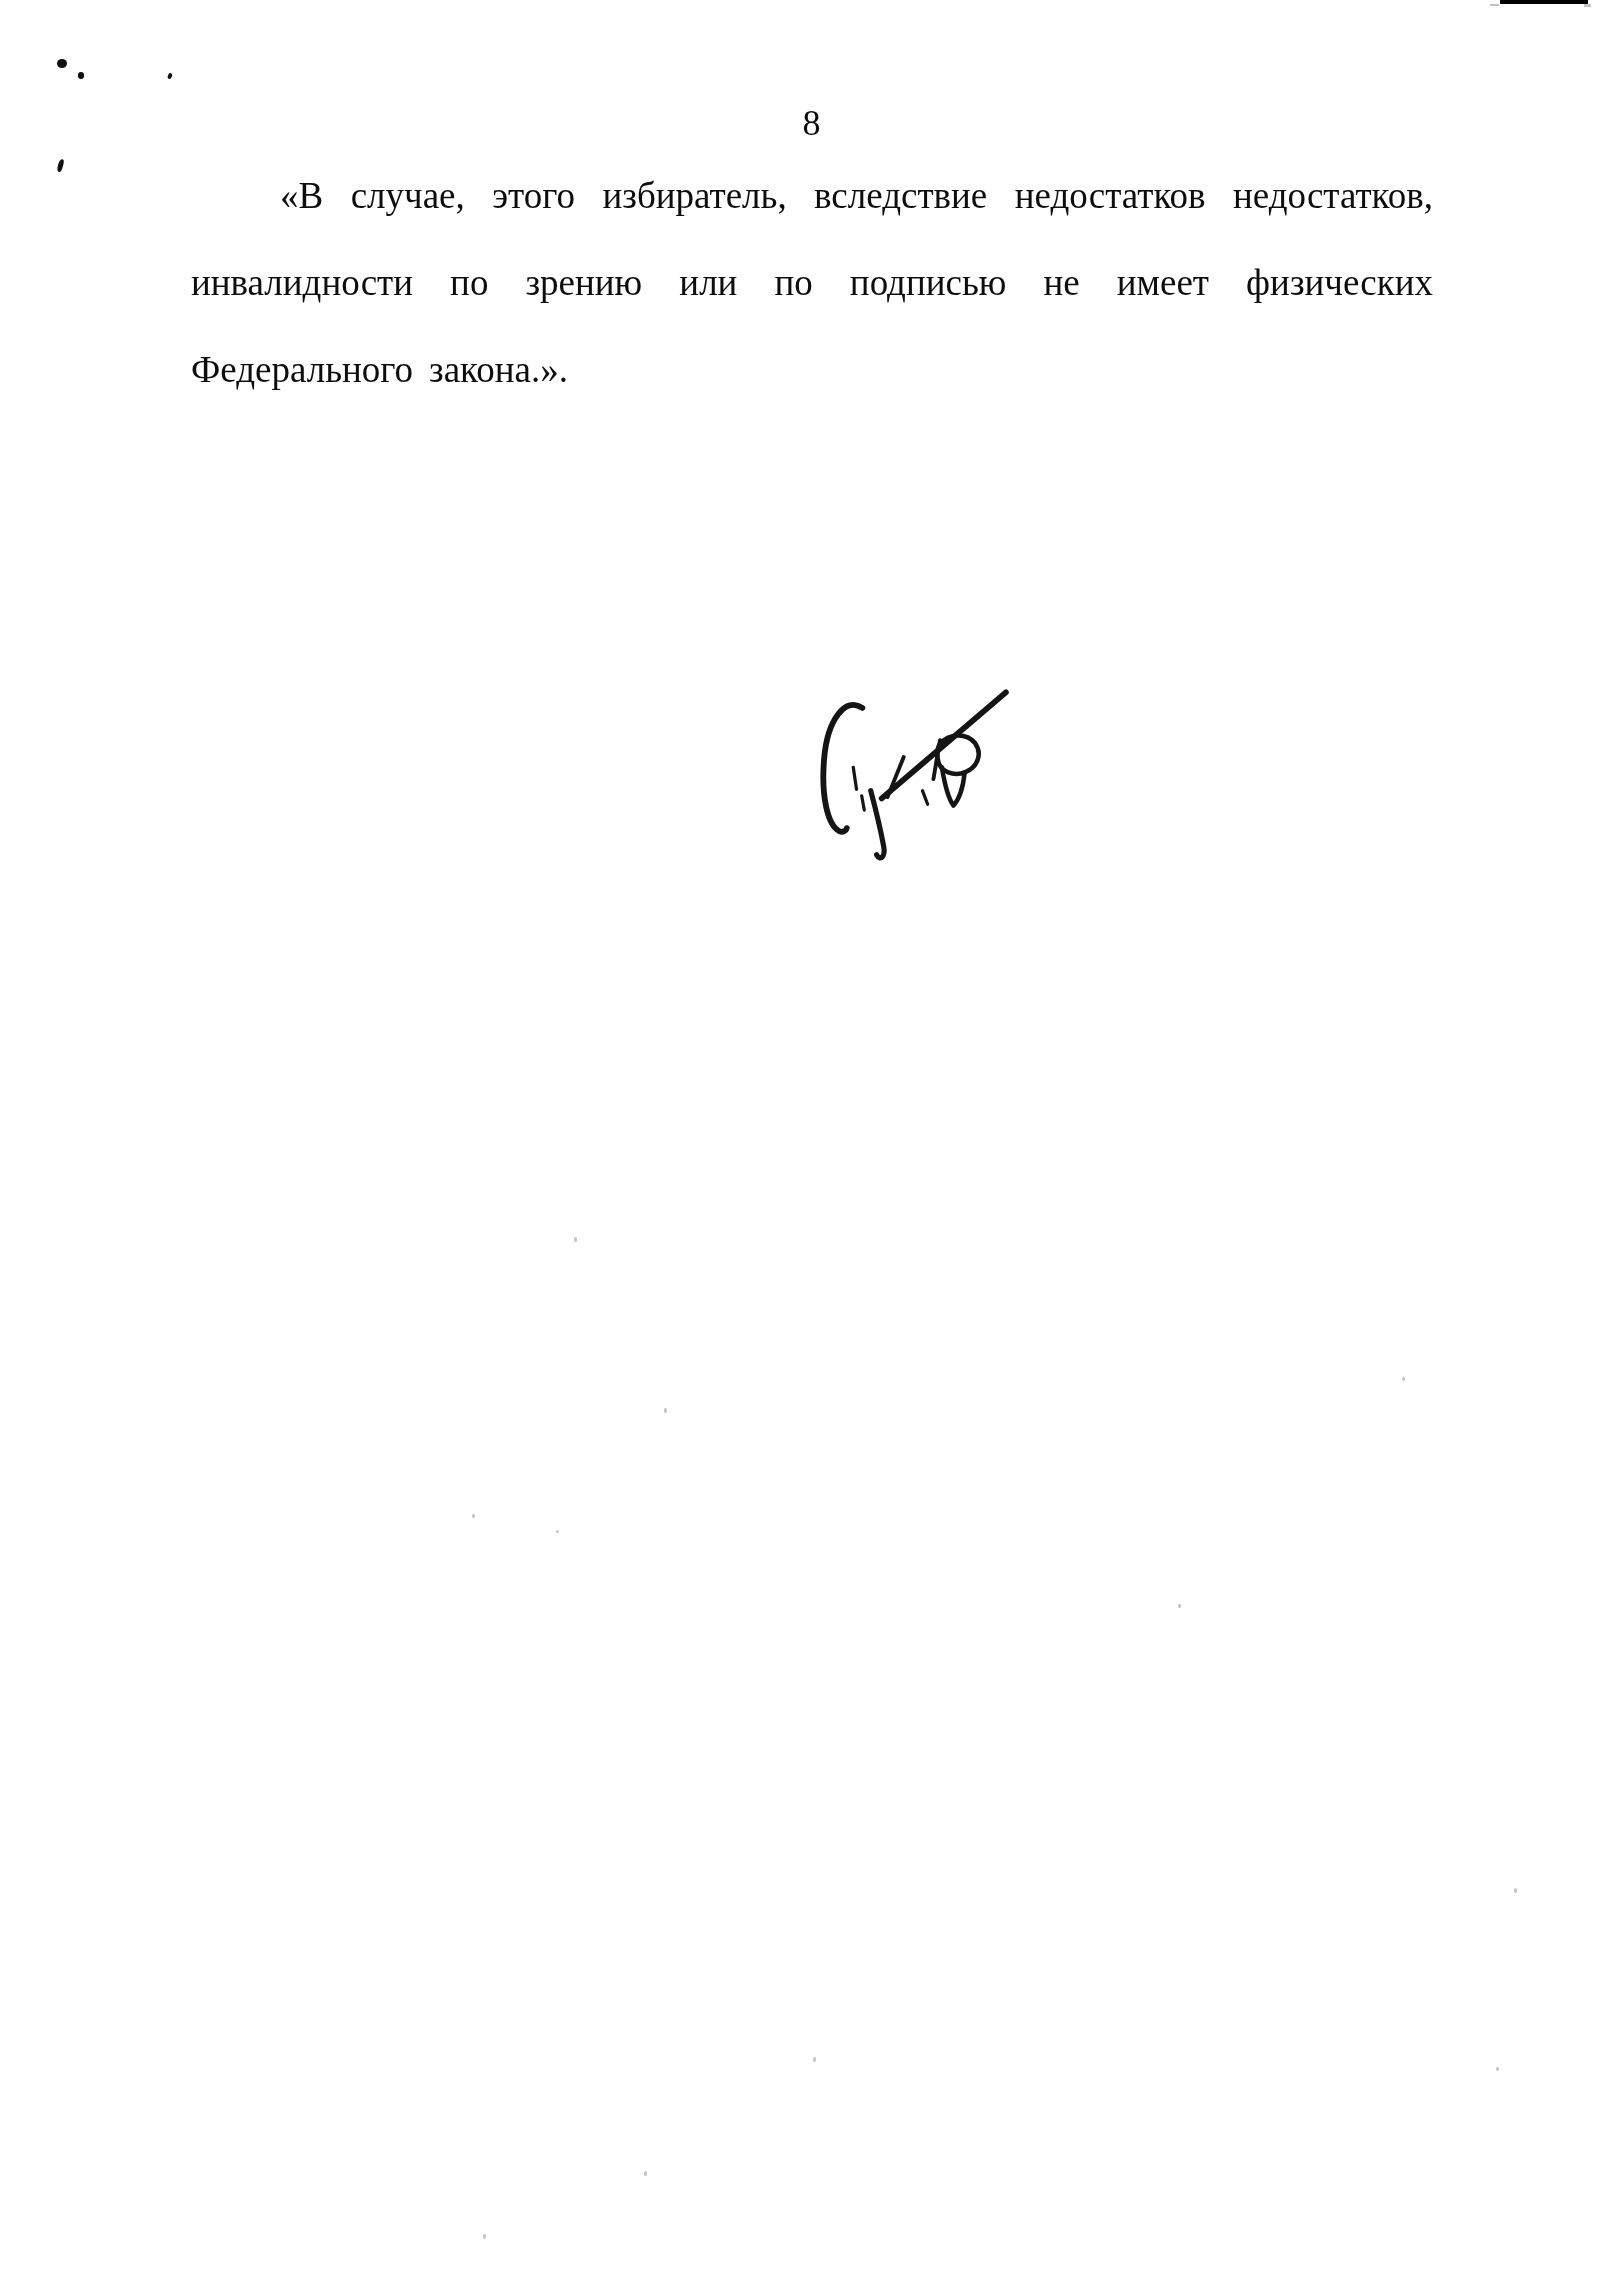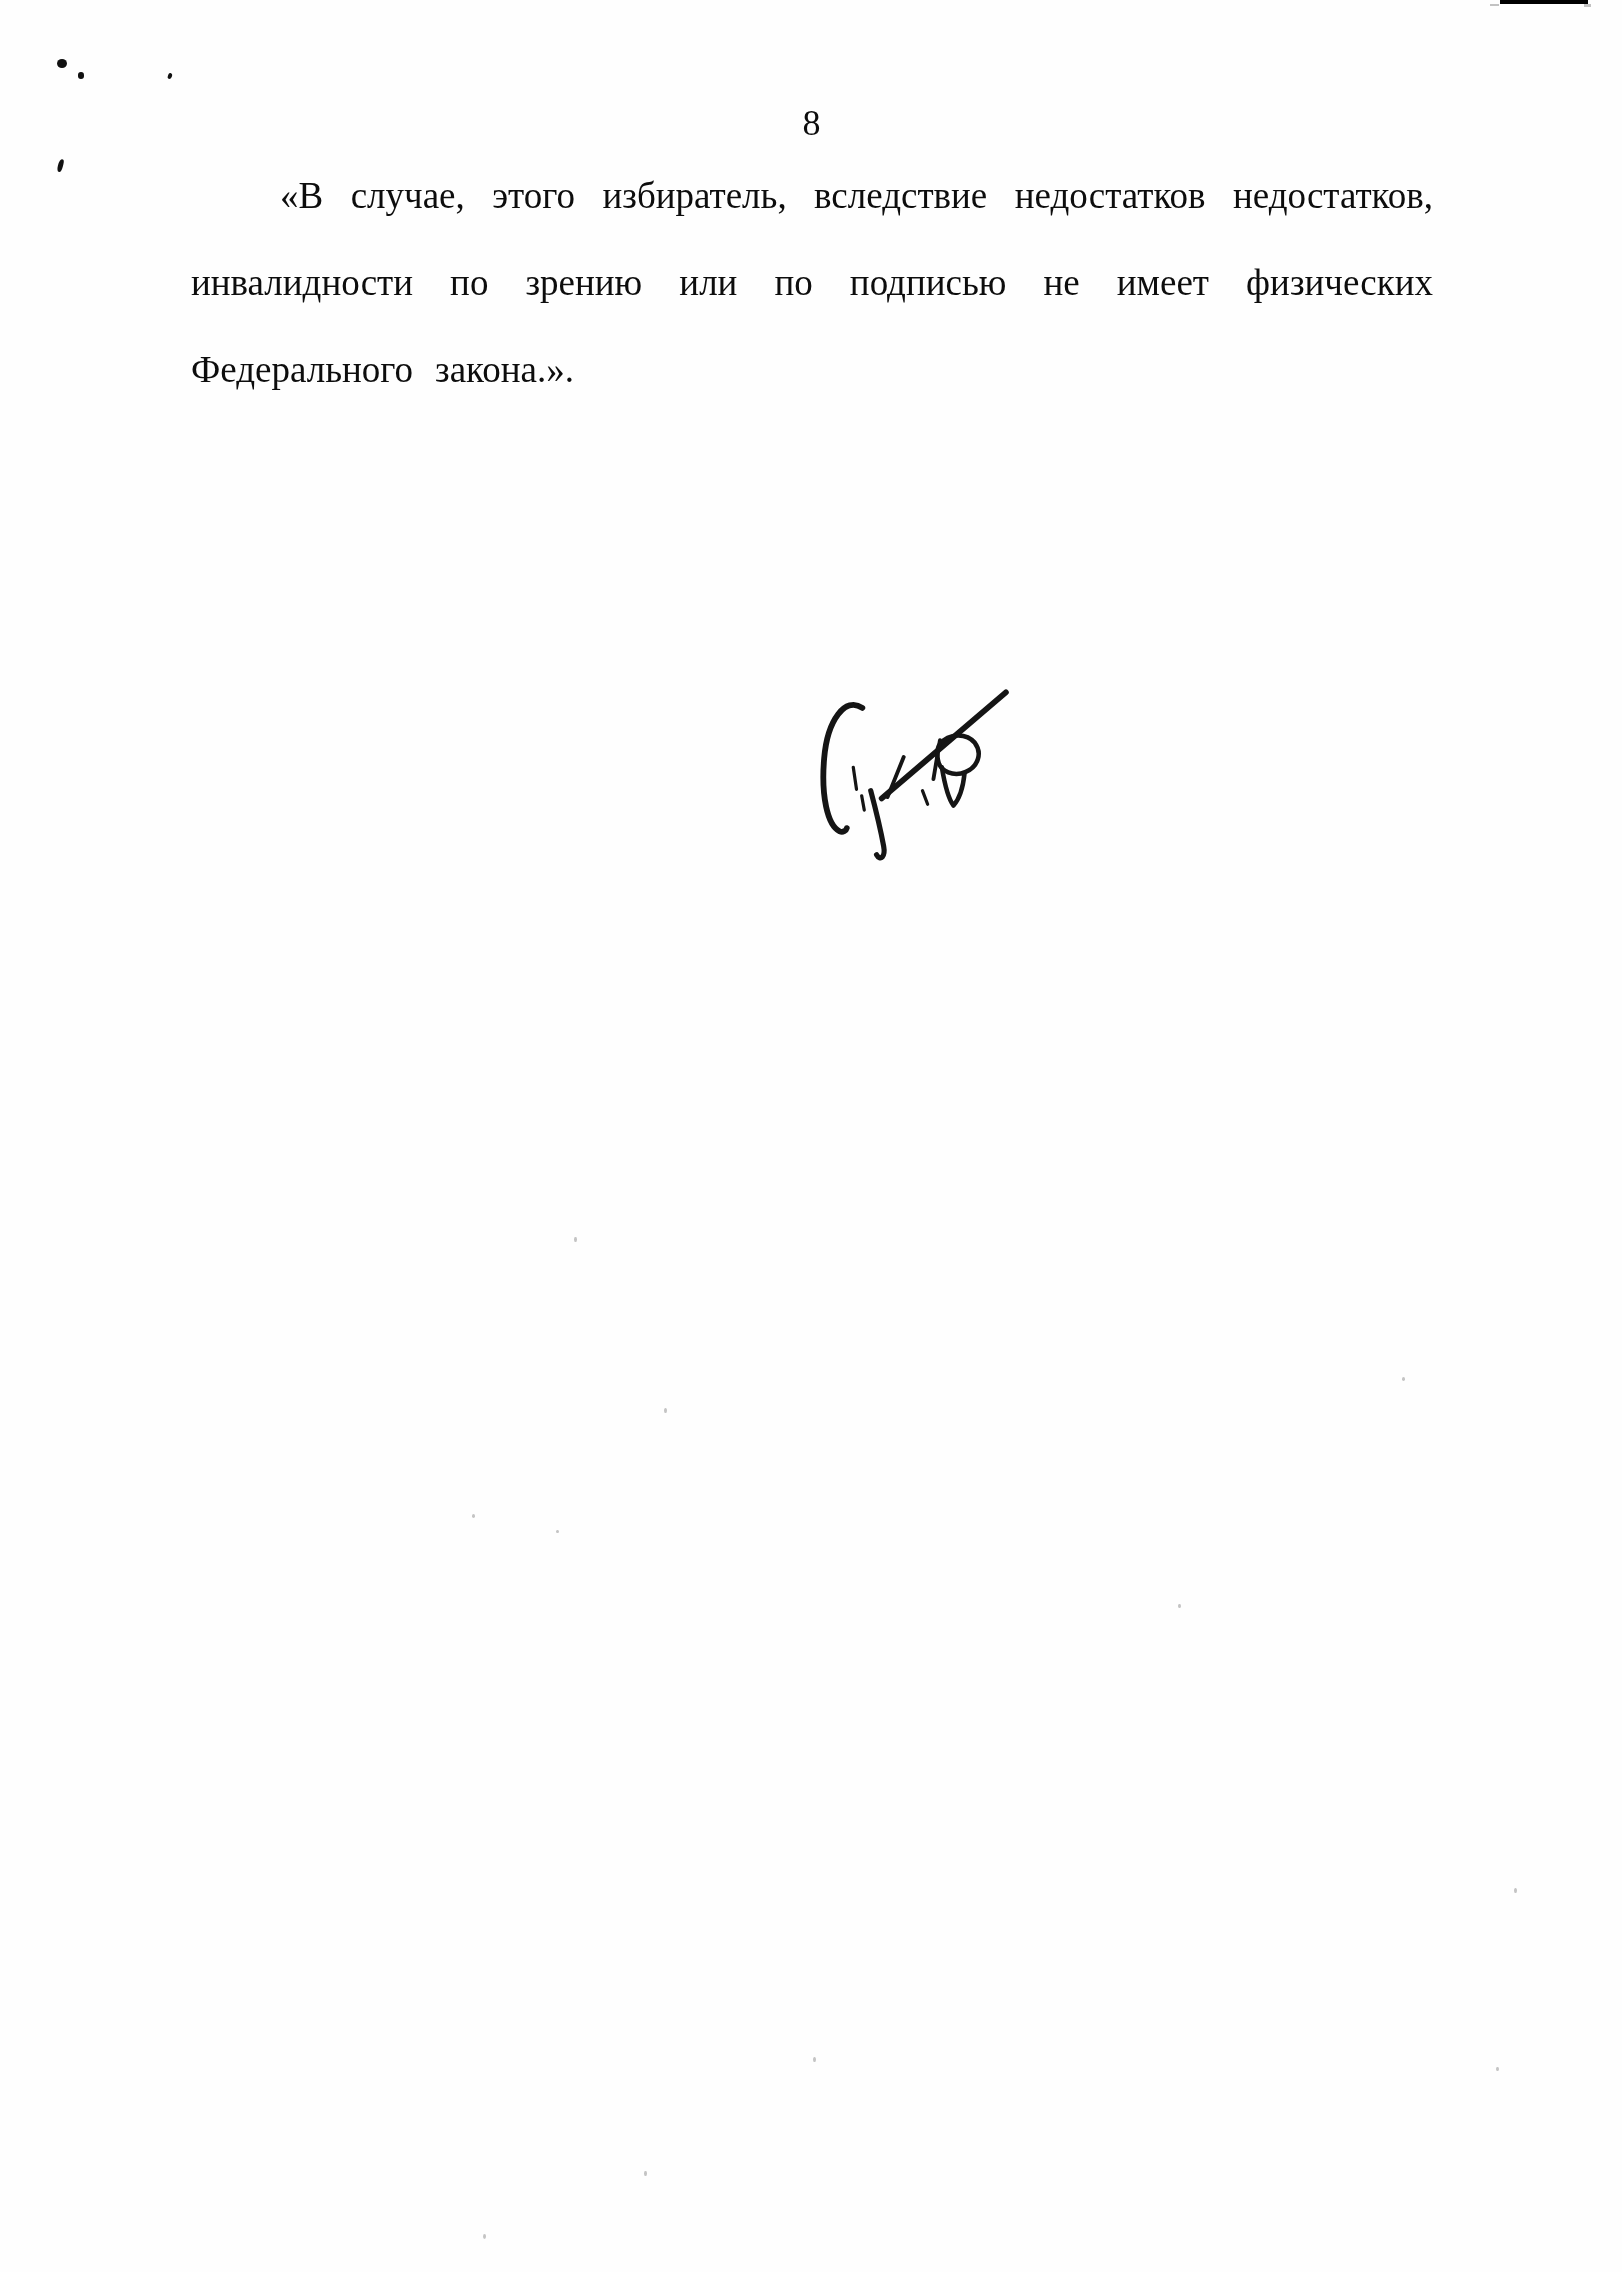--- a/index.html
+++ b/index.html
@@ -92,21 +92,21 @@
   .line {
     height: 87px;
     display: flex;
     align-items: flex-end;
     font-size: 37px;
     line-height: 1;
     white-space: nowrap;
   }
   .line.justify { justify-content: space-between; }
   .line.indent  { padding-left: 89px; }
-  .line.plain   { justify-content: flex-start; gap: 22px; }
+  .line.plain   { justify-content: flex-start; gap: 16px; }
   
   .signature {
     position: absolute;
     left: 795px;
     top: 682px;
     width: 220px;
     height: 194px;
   }
   .signature svg { display: block; width: 100%; height: 100%; }
   .sig-stroke {

